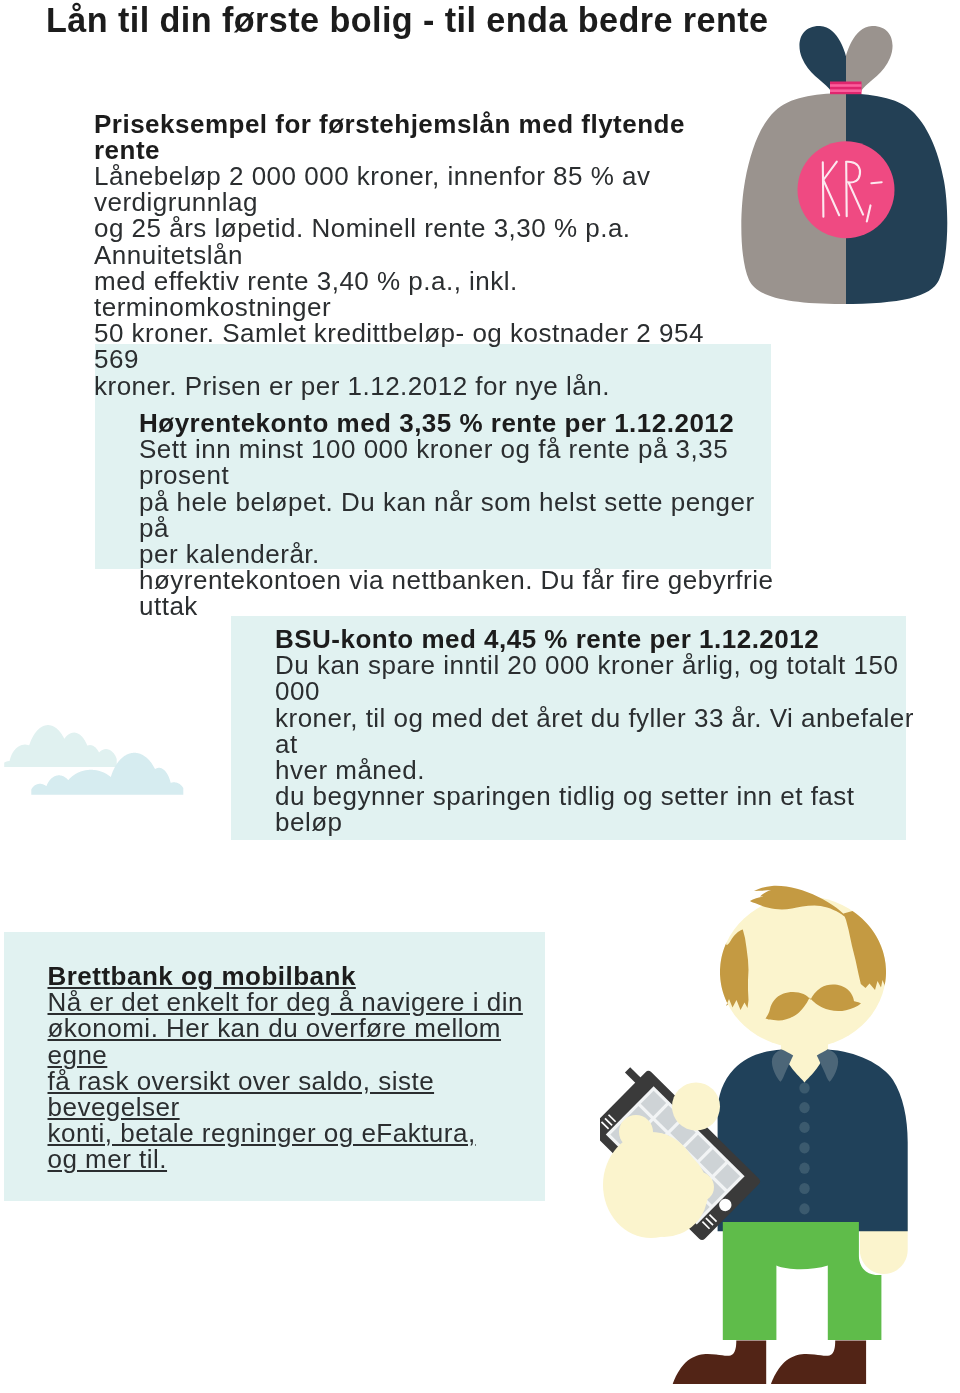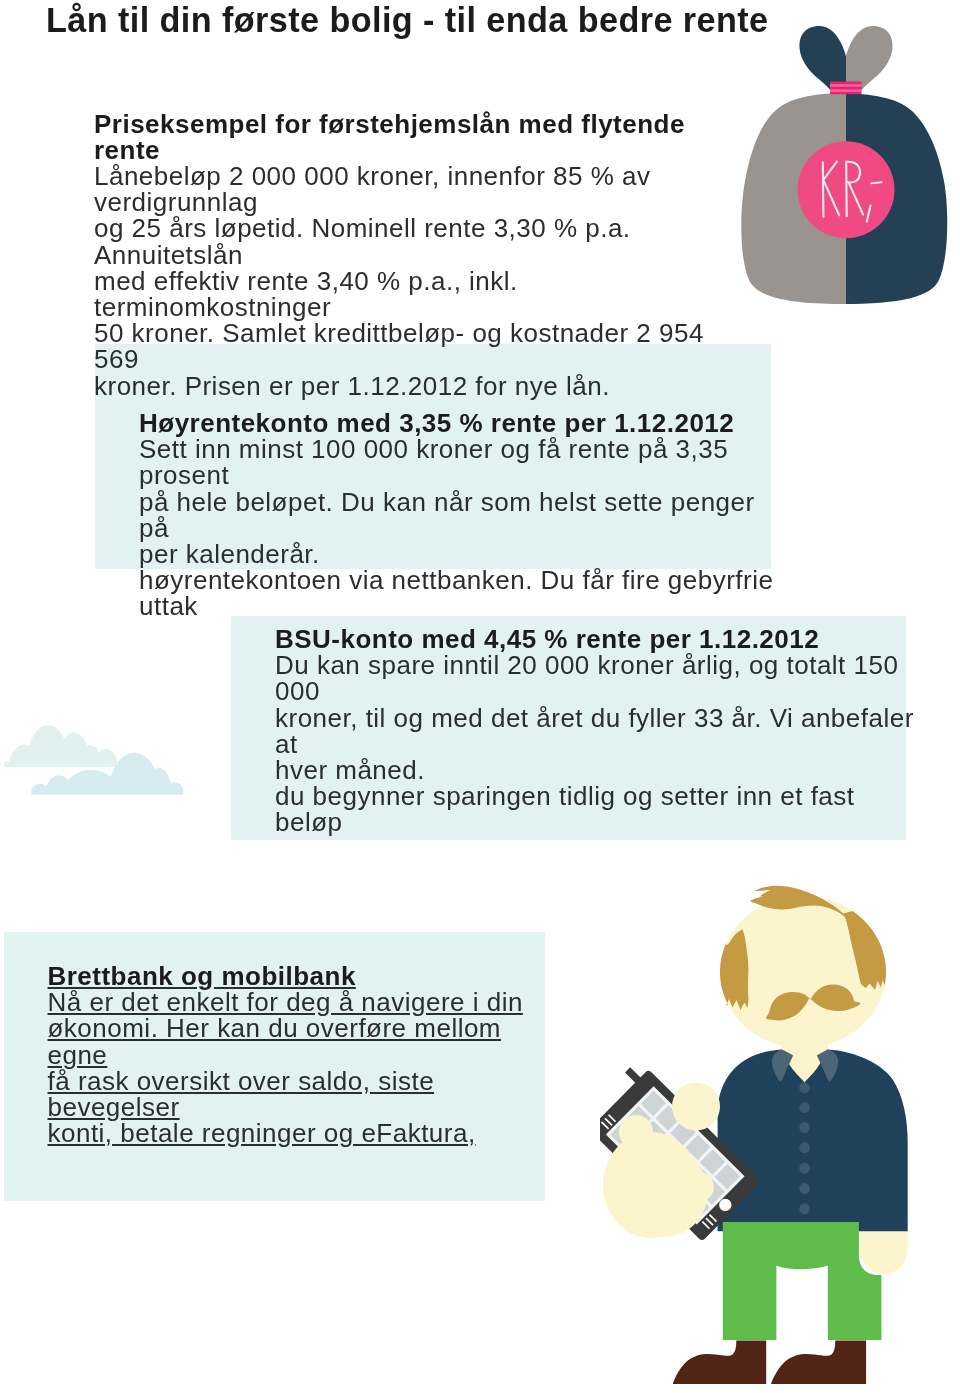--- a/index.html
+++ b/index.html
@@ -60,20 +60,21 @@
       <div>kroner, til og med det året du fyller 33 år. Vi anbefaler at</div>
       <div>hver måned.</div>
       <div>du begynner sparingen tidlig og setter inn et fast beløp</div>
     </div>
   <div class="tb" id="tb-brett">
       <div class="tbh">Brettbank og mobilbank</div>
       <div>Nå er det enkelt for deg å navigere i din</div>
       <div>økonomi. Her kan du overføre mellom egne</div>
       <div>få rask oversikt over saldo, siste bevegelser</div>
       <div>konti, betale regninger og eFaktura,</div>
+      <div>og mer til.</div>
     </div>
 
   <svg class="art" id="art-person" style="left:600px;top:880px;" width="330" height="513" viewBox="0 0 330 513">
 
     <path fill="#522416" d="M136.3,460.5 L166.2,460.5 L166.2,503.9 L72.8,503.9 C72.8,503.9 78,487 90,479 C99,473 108,473.5 116,474.5 C124,475.5 130,477 133,474 C136,471 136.3,465 136.3,460.5 Z"></path>
     <path fill="#522416" d="M235.2,460.5 L266.1,460.5 L266.1,503.9 L171.1,503.9 C171.1,503.9 176.5,487 188.5,479 C197.5,473 206.5,473.5 214.5,474.5 C222.5,475.5 229,477 232,474 C235,471 235.2,465 235.2,460.5 Z"></path>
 
     <path fill="#fbf4cd" d="M259.8,330 L307.7,330 L307.7,370 C307.7,383.2 297,394 283.7,394 C270.5,394 259.8,383.2 259.8,370 Z"></path>
 
     <ellipse cx="203" cy="92" rx="83" ry="76" fill="#fbf4cd"></ellipse>

